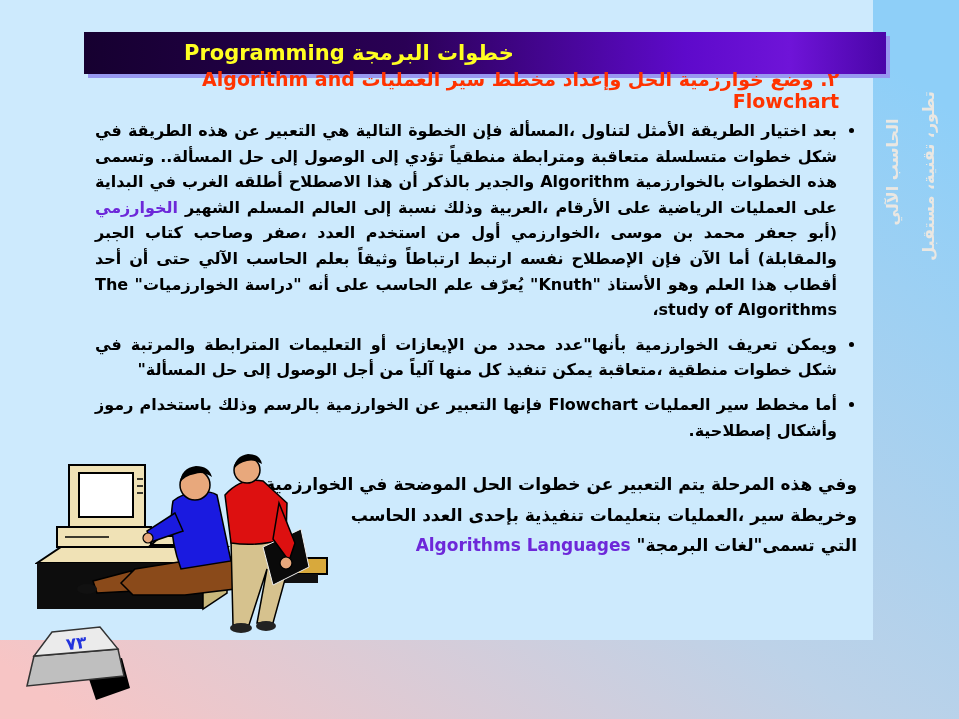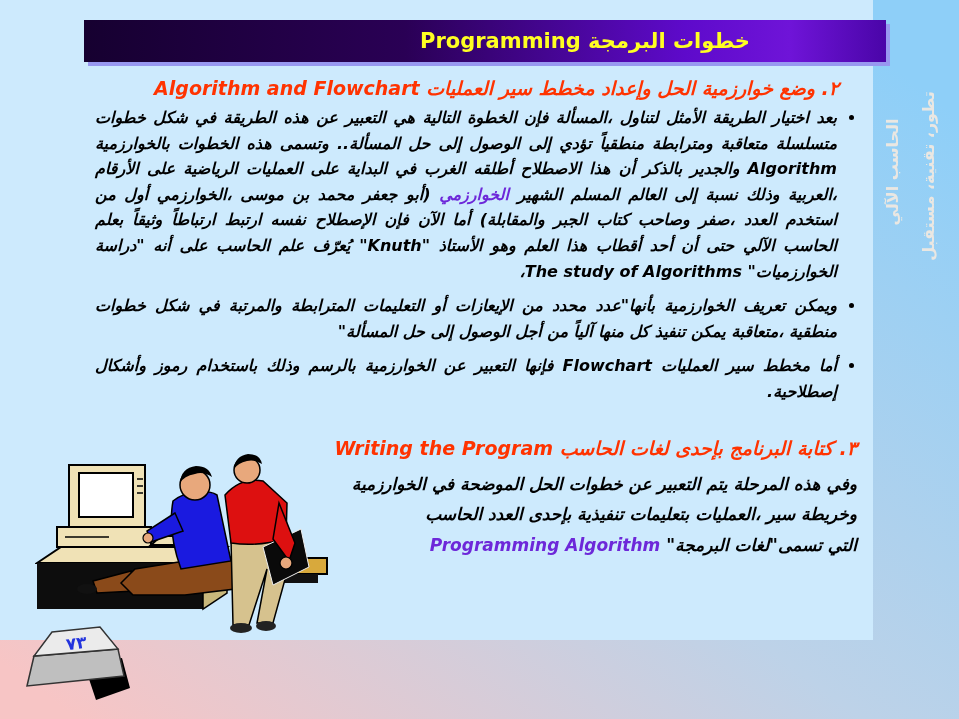--- a/index.html
+++ b/index.html
@@ -8,33 +8,33 @@
     position:relative;width:959px;height:719px;overflow:hidden;
     background:linear-gradient(to bottom left,#8ecff8 8%,#bdd2e8 55%,#f7c5c5 96%);
   }
   
   .panel{
     position:absolute;left:0;top:0;width:873px;height:640px;
     background:#cdeafd;
   }
   
   .title-bar{
-    position:absolute;left:84px;top:20px;width:802px;height:42px;
+    position:absolute;left:84px;top:32px;width:802px;height:42px;
     background:linear-gradient(90deg,#160030 0%,#2a0055 40%,#5e0acb 75%,#6f14d8 88%,#4a05a8 100%);
     box-shadow:4px 4px 0 #9898f0;
-    display:flex;align-items:center;justify-content:center;
+    display:flex;align-items:center;
   }
   .title-bar .t{
     color:#ffff22;font-size:21px;font-weight:bold;direction:rtl;
     transform:translateX(100px);white-space:nowrap;
   }
   
   .content{
-    position:absolute;left:95px;top:77px;width:762px;
-    direction:rtl;color:#000;font-weight:bold;font-style:italic;
+    position:absolute;left:95px;top:68px;width:762px;
+    direction:rtl;color:#000;font-weight:bold;
   }
   .red-heading{
     margin:0 18px 6px 0;color:#ff3300;font-size:19px;text-align:right;font-weight:bold;
   }
   .bullets{
     margin:2px 0 0 0;padding:0 20px 0 0;list-style:disc outside;
   }
   .bullets li{
     font-size:16px;line-height:1.6;text-align:justify;margin:0 0 9px 0;
   }
@@ -67,24 +67,23 @@
 
     <div class="content">
       <h2 class="red-heading">٢. وضع خوارزمية الحل وإعداد مخطط سير العمليات  Algorithm  and Flowchart</h2>
       <ul class="bullets">
         <li><span>بعد اختيار الطريقة الأمثل لتناول ،المسألة فإن الخطوة التالية هي التعبير عن هذه الطريقة في شكل خطوات متسلسلة متعاقبة ومترابطة منطقياً تؤدي إلى الوصول إلى حل المسألة.. وتسمى هذه الخطوات بالخوارزمية Algorithm والجدير بالذكر أن هذا الاصطلاح أطلقه الغرب في البداية على العمليات الرياضية على الأرقام ،العربية وذلك نسبة إلى العالم المسلم الشهير </span><span class="blue">الخوارزمي</span><span> (أبو جعفر محمد بن موسى ،الخوارزمي أول من استخدم العدد ،صفر وصاحب كتاب الجبر والمقابلة) أما الآن فإن الإصطلاح نفسه ارتبط ارتباطاً وثيقاً بعلم الحاسب الآلي حتى أن أحد أقطاب هذا العلم وهو الأستاذ "Knuth" يُعرّف علم الحاسب على أنه "دراسة الخوارزميات" The study of Algorithms،</span></li>
         <li>ويمكن تعريف الخوارزمية بأنها"عدد محدد من الإيعازات أو التعليمات المترابطة والمرتبة في شكل خطوات منطقية ،متعاقبة يمكن تنفيذ كل منها آلياً من أجل الوصول إلى حل المسألة"</li>
         <li>أما مخطط سير العمليات Flowchart فإنها التعبير عن الخوارزمية بالرسم وذلك باستخدام رموز وأشكال إصطلاحية.</li>
       </ul>
 
       <div class="sec3">
-        <h2 class="red-heading">٣. كتابة البرنامج بإحدى لغات الحاسب  Writing  the  Program</h2>
         <div class="ln">وفي هذه المرحلة يتم التعبير عن خطوات الحل الموضحة في الخوارزمية</div>
         <div class="ln">وخريطة سير ،العمليات بتعليمات تنفيذية بإحدى العدد الحاسب</div>
-        <div class="ln"><span>التي تسمى"لغات البرمجة" </span><span class="blue">Programming Algorithm</span></div>
+        <div class="ln"><span>التي تسمى"لغات البرمجة" </span><span class="blue">Algorithms Languages</span></div>
       </div>
     </div>
 
     <svg class="clipart" viewBox="0 0 300 200" xmlns="http://www.w3.org/2000/svg">
 
       <rect x="225" y="115" width="67" height="16" fill="#d8a93c" stroke="#000" stroke-width="2"></rect>
       <rect x="233" y="131" width="50" height="9" fill="#111"></rect>
 
       <polygon points="2,120 168,120 192,104 26,104" fill="#f0e2b6" stroke="#000" stroke-width="2"></polygon>
       <polygon points="2,120 168,120 168,166 2,166" fill="#0d0d0d"></polygon>

